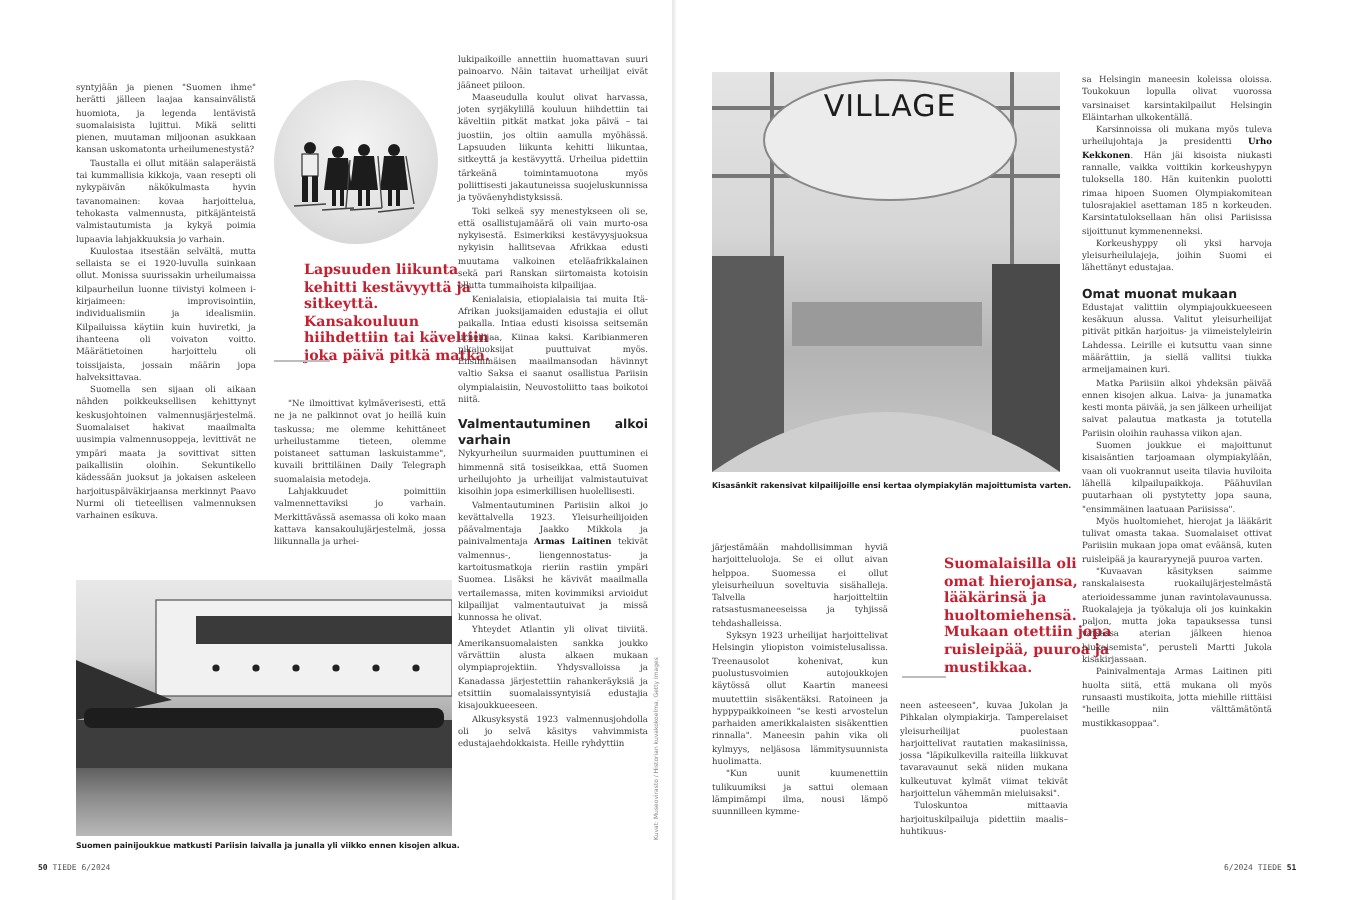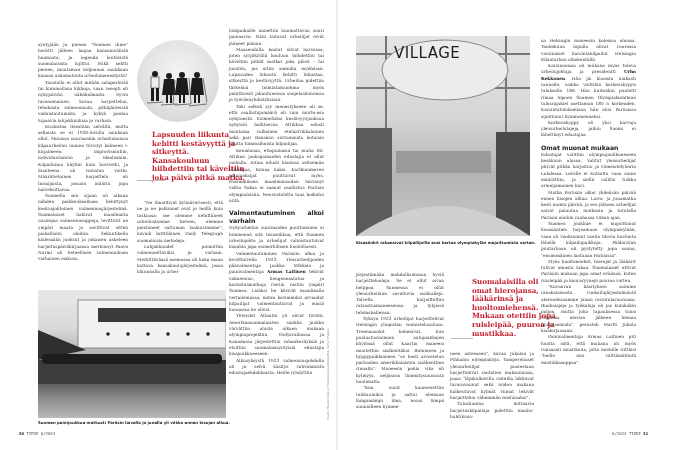--- a/index.html
+++ b/index.html
@@ -127,21 +127,21 @@
           <line x1="0" y1="52" x2="174" y2="52"></line>
           <line x1="30" y1="0" x2="30" y2="200"></line>
           <line x1="150" y1="0" x2="150" y2="200"></line>
         </g>
         <ellipse cx="89" cy="34" rx="63" ry="30" fill="#ececec" stroke="#888" stroke-width="1"></ellipse>
         <rect x="0" y="92" width="36" height="108" fill="#5b5b5b"></rect>
         <rect x="140" y="96" width="34" height="104" fill="#4a4a4a"></rect>
         <rect x="40" y="115" width="95" height="22" fill="#9a9a9a"></rect>
         <path d="M0 200 Q 87 140 174 200 Z" fill="#cfcfcf"></path>
       </svg>
-      <div style="position:absolute;left:38px;top:10px;width:102px;text-align:left;font-family:'DejaVu Sans',sans-serif;font-size:15px;line-height:15px;color:#1d1d1d;letter-spacing:0.5px;">
+      <div style="position:absolute;left:38px;top:10px;width:102px;text-align:center;font-family:'DejaVu Sans',sans-serif;font-size:15px;line-height:15px;color:#1d1d1d;letter-spacing:0.5px;">
         <div>VILLAGE</div>
       </div>
     </div>
     <div class="caption" style="left:356px;top:240px;">Kisasänkit rakensivat kilpailijoille ensi kertaa olympiakylän majoittumista varten.</div>
 
     <div class="col" style="left:356px;top:272px;width:88px;">
       <p class="noind">järjestämään mahdollisimman hyviä harjoitteluoloja. Se ei ollut aivan helppoa. Suomessa ei ollut yleisurheiluun soveltuvia sisähalleja. Talvella harjoitteltiin ratsastusmaneeseissa ja tyhjissä tehdashalleissa.</p>
       <p>Syksyn 1923 urheilijat harjoittelivat Helsingin yliopiston voimistelusalissa. Treenausolot kohenivat, kun puolustusvoimien autojoukkojen käytössä ollut Kaartin maneesi muutettiin sisäkentäksi. Ratoineen ja hyppypaikkoineen "se kesti arvostelun parhaiden amerikkalaisten sisäkenttien rinnalla". Maneesin pahin vika oli kylmyys, neljäsosa lämmitysuunnista huolimatta.</p>
       <p>"Kun uunit kuumenettiin tulikuumiksi ja sattui olemaan lämpimämpi ilma, nousi lämpö suunnilleen kymme-</p>
     </div>

